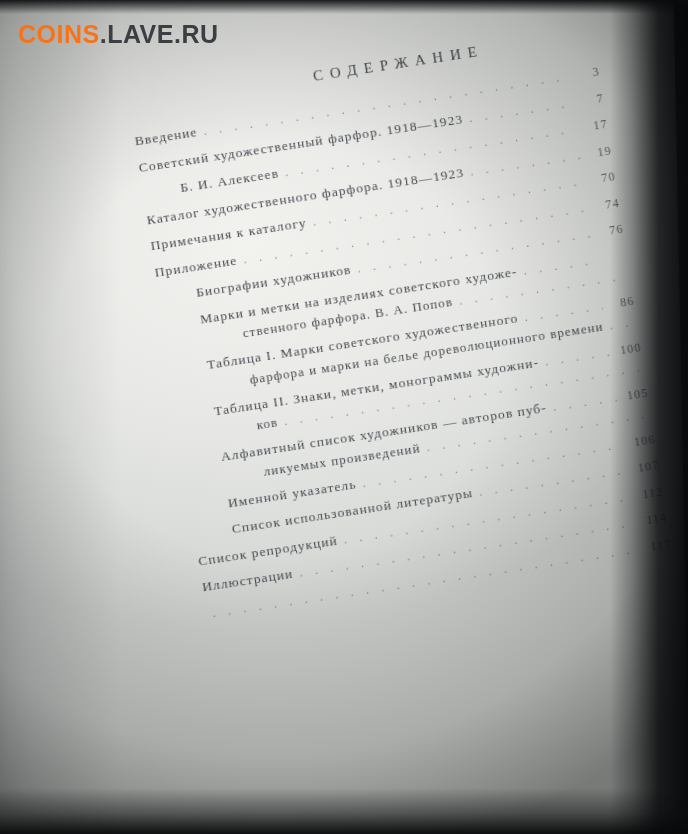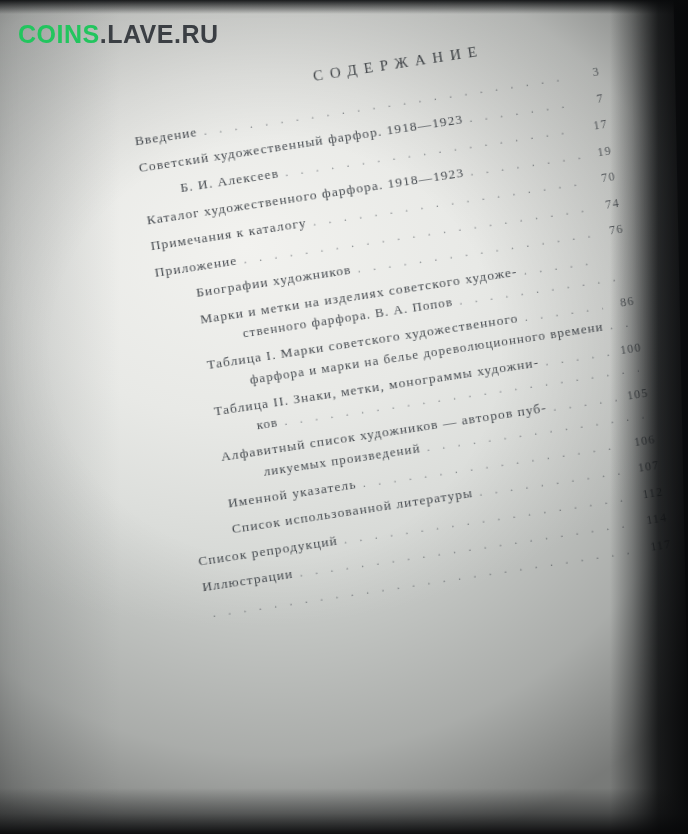--- a/index.html
+++ b/index.html
@@ -80,21 +80,21 @@
   .watermark {
     position: absolute;
     left: 18px;
     top: 20px;
     font-family: "Liberation Sans", sans-serif;
     font-weight: bold;
     font-size: 25px;
     letter-spacing: 0.5px;
     white-space: nowrap;
   }
-  .wm-coins { color: #22c55e; }
+  .wm-coins { color: #f97316; }
   .wm-lave  { color: #3b3f44; }
 
   
   .text-block {
     position: absolute;
     left: 128px;
     top: 96px;
     width: 470px;
     transform: rotate(-8.6deg);
     transform-origin: 0 0;

